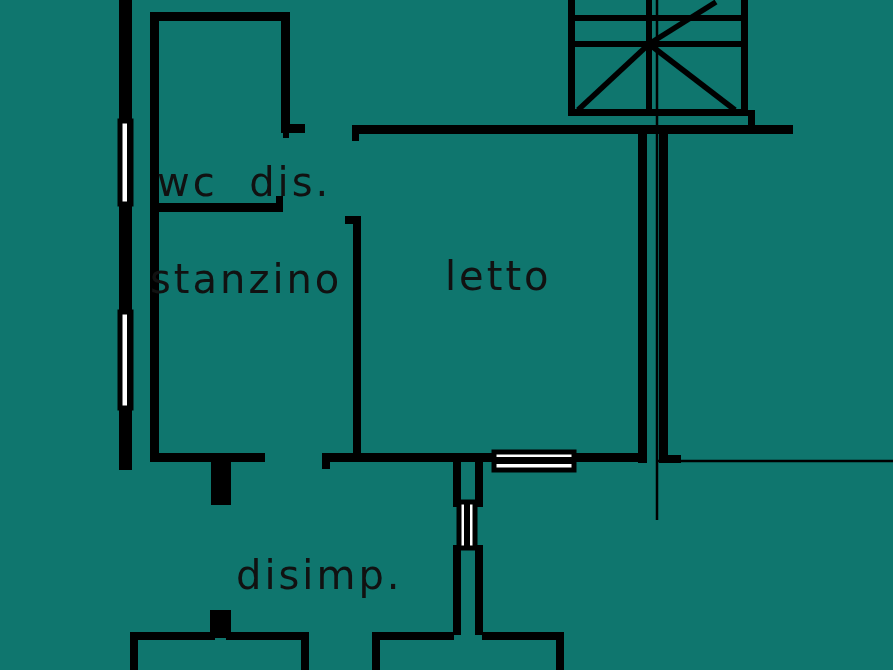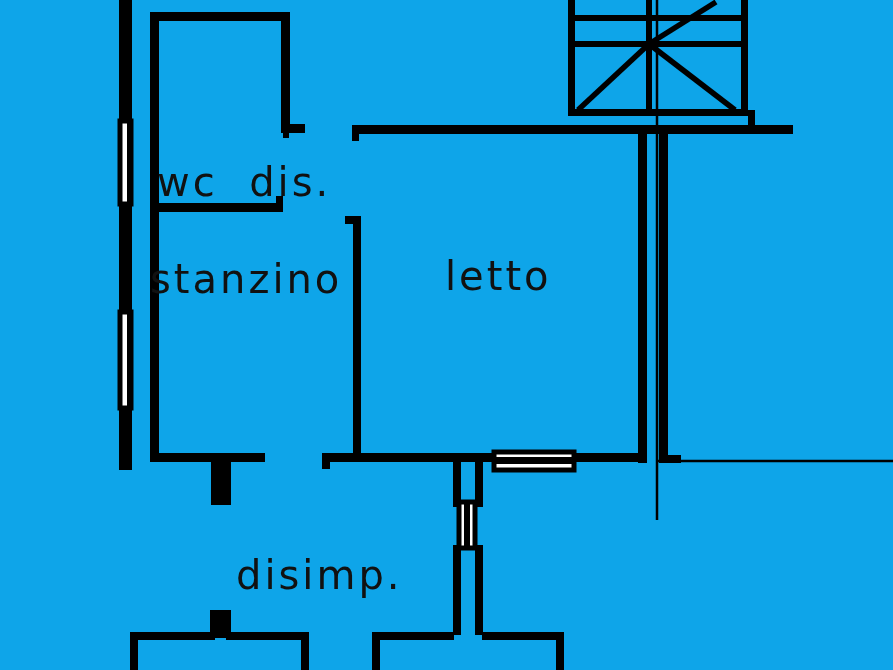--- a/index.html
+++ b/index.html
@@ -10,21 +10,21 @@
   body {
     width: 893px;
     height: 670px;
     font-family: "DejaVu Sans", sans-serif;
     overflow: hidden;
   }
   #floorplan-root {
     position: relative;
     width: 893px;
     height: 670px;
-    background: #0ea5e9;
+    background: #0f766e;
   }
   svg.plan {
     position: absolute;
     top: 0;
     left: 0;
     width: 893px;
     height: 670px;
     display: block;
   }
   .wall {

